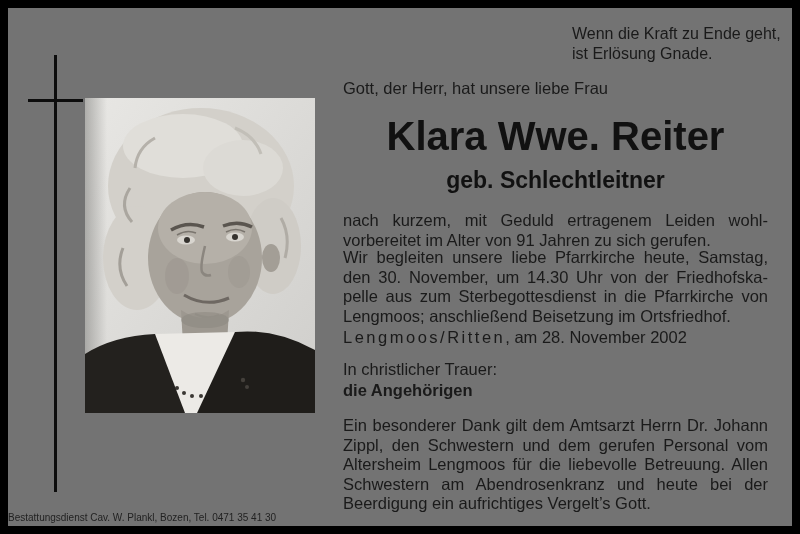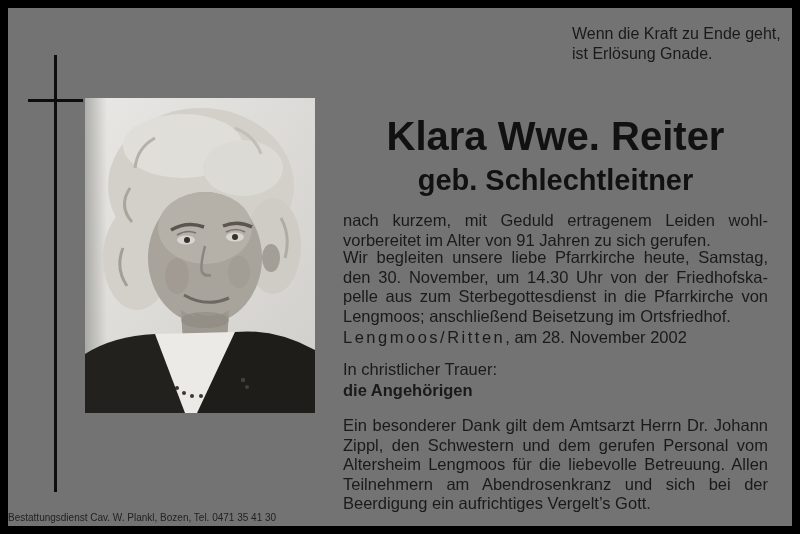--- a/index.html
+++ b/index.html
@@ -17,21 +17,21 @@
   
   .cross-v{left:46px;top:47px;width:3px;height:437px;background:#0d0d0d;}
   .cross-h{left:20px;top:91px;width:55px;height:3px;background:#0d0d0d;}
   
   .photo{left:77px;top:90px;width:230px;height:315px;}
   
   .col{left:335px;width:425px;}
   .epigraph{left:564px;top:16px;font-size:16px;line-height:19.5px;}
   .intro{top:71px;font-size:16.5px;}
   .name{top:104px;font-size:40px;line-height:48px;font-weight:bold;text-align:center;margin:0;color:#111;}
-  .maiden{top:159px;font-size:29px;line-height:26px;font-weight:bold;text-align:center;color:#111;}
+  .maiden{top:159px;font-size:23px;line-height:26px;font-weight:bold;text-align:center;color:#111;}
   .body-txt{font-size:16.5px;line-height:19.5px;}
   .p1{top:203px;}
   .p2{top:240px;}
   .dateline{top:320px;font-size:16.5px;}
   .dateline .place{letter-spacing:2.5px;text-align:right;}
   .closing1{top:352px;font-size:16.5px;}
   .closing2{top:373px;font-size:16.5px;font-weight:bold;}
   .p3{top:408px;}
   .jline{text-align:justify;text-align-last:justify;}
   .lline{text-align:left;}
@@ -105,20 +105,21 @@
     <path d="M230,315 L230,252 Q190,230 150,234 L112,315 Z" fill="#1f1d1a"></path>
     <circle cx="158" cy="282" r="2.2" fill="#44403b"></circle>
     <circle cx="162" cy="289" r="2" fill="#44403b"></circle>
   </svg>
 
   <div class="abs epigraph">
     <div>Wenn die Kraft zu Ende geht,</div>
     <div>ist Erlösung Gnade.</div>
   </div>
 
+  <div class="abs col intro">Gott, der Herr, hat unsere liebe Frau</div>
 
   <h1 class="abs col name">Klara Wwe. Reiter</h1>
   <div class="abs col maiden">geb. Schlechtleitner</div>
 
   <div class="abs col body-txt p1">
     <div class="jline">nach kurzem, mit Geduld ertragenem Leiden wohl-</div>
     <div class="lline">vorbereitet im Alter von 91 Jahren zu sich gerufen.</div>
   </div>
 
   <div class="abs col body-txt p2">
@@ -130,19 +131,19 @@
 
   <div class="abs col dateline"><span class="place">Lengmoos/Ritten</span><span>, am 28. November 2002</span></div>
 
   <div class="abs col closing1">In christlicher Trauer:</div>
   <div class="abs col closing2">die Angehörigen</div>
 
   <div class="abs col body-txt p3">
     <div class="jline">Ein besonderer Dank gilt dem Amtsarzt Herrn Dr. Johann</div>
     <div class="jline">Zippl, den Schwestern und dem gerufen Personal vom</div>
     <div class="jline">Altersheim Lengmoos für die liebevolle Betreuung. Allen</div>
-    <div class="jline">Teilnehmern am Abendrosenkranz und sich bei der</div>
+    <div class="jline">Schwestern am Abendrosenkranz und heute bei der</div>
     <div class="lline">Beerdigung ein aufrichtiges Vergelt’s Gott.</div>
   </div>
 
   <div class="abs footer">Bestattungsdienst Cav. W. Plankl, Bozen, Tel. 0471 35 41 30</div>
 
 </div>
 
 </body></html>

